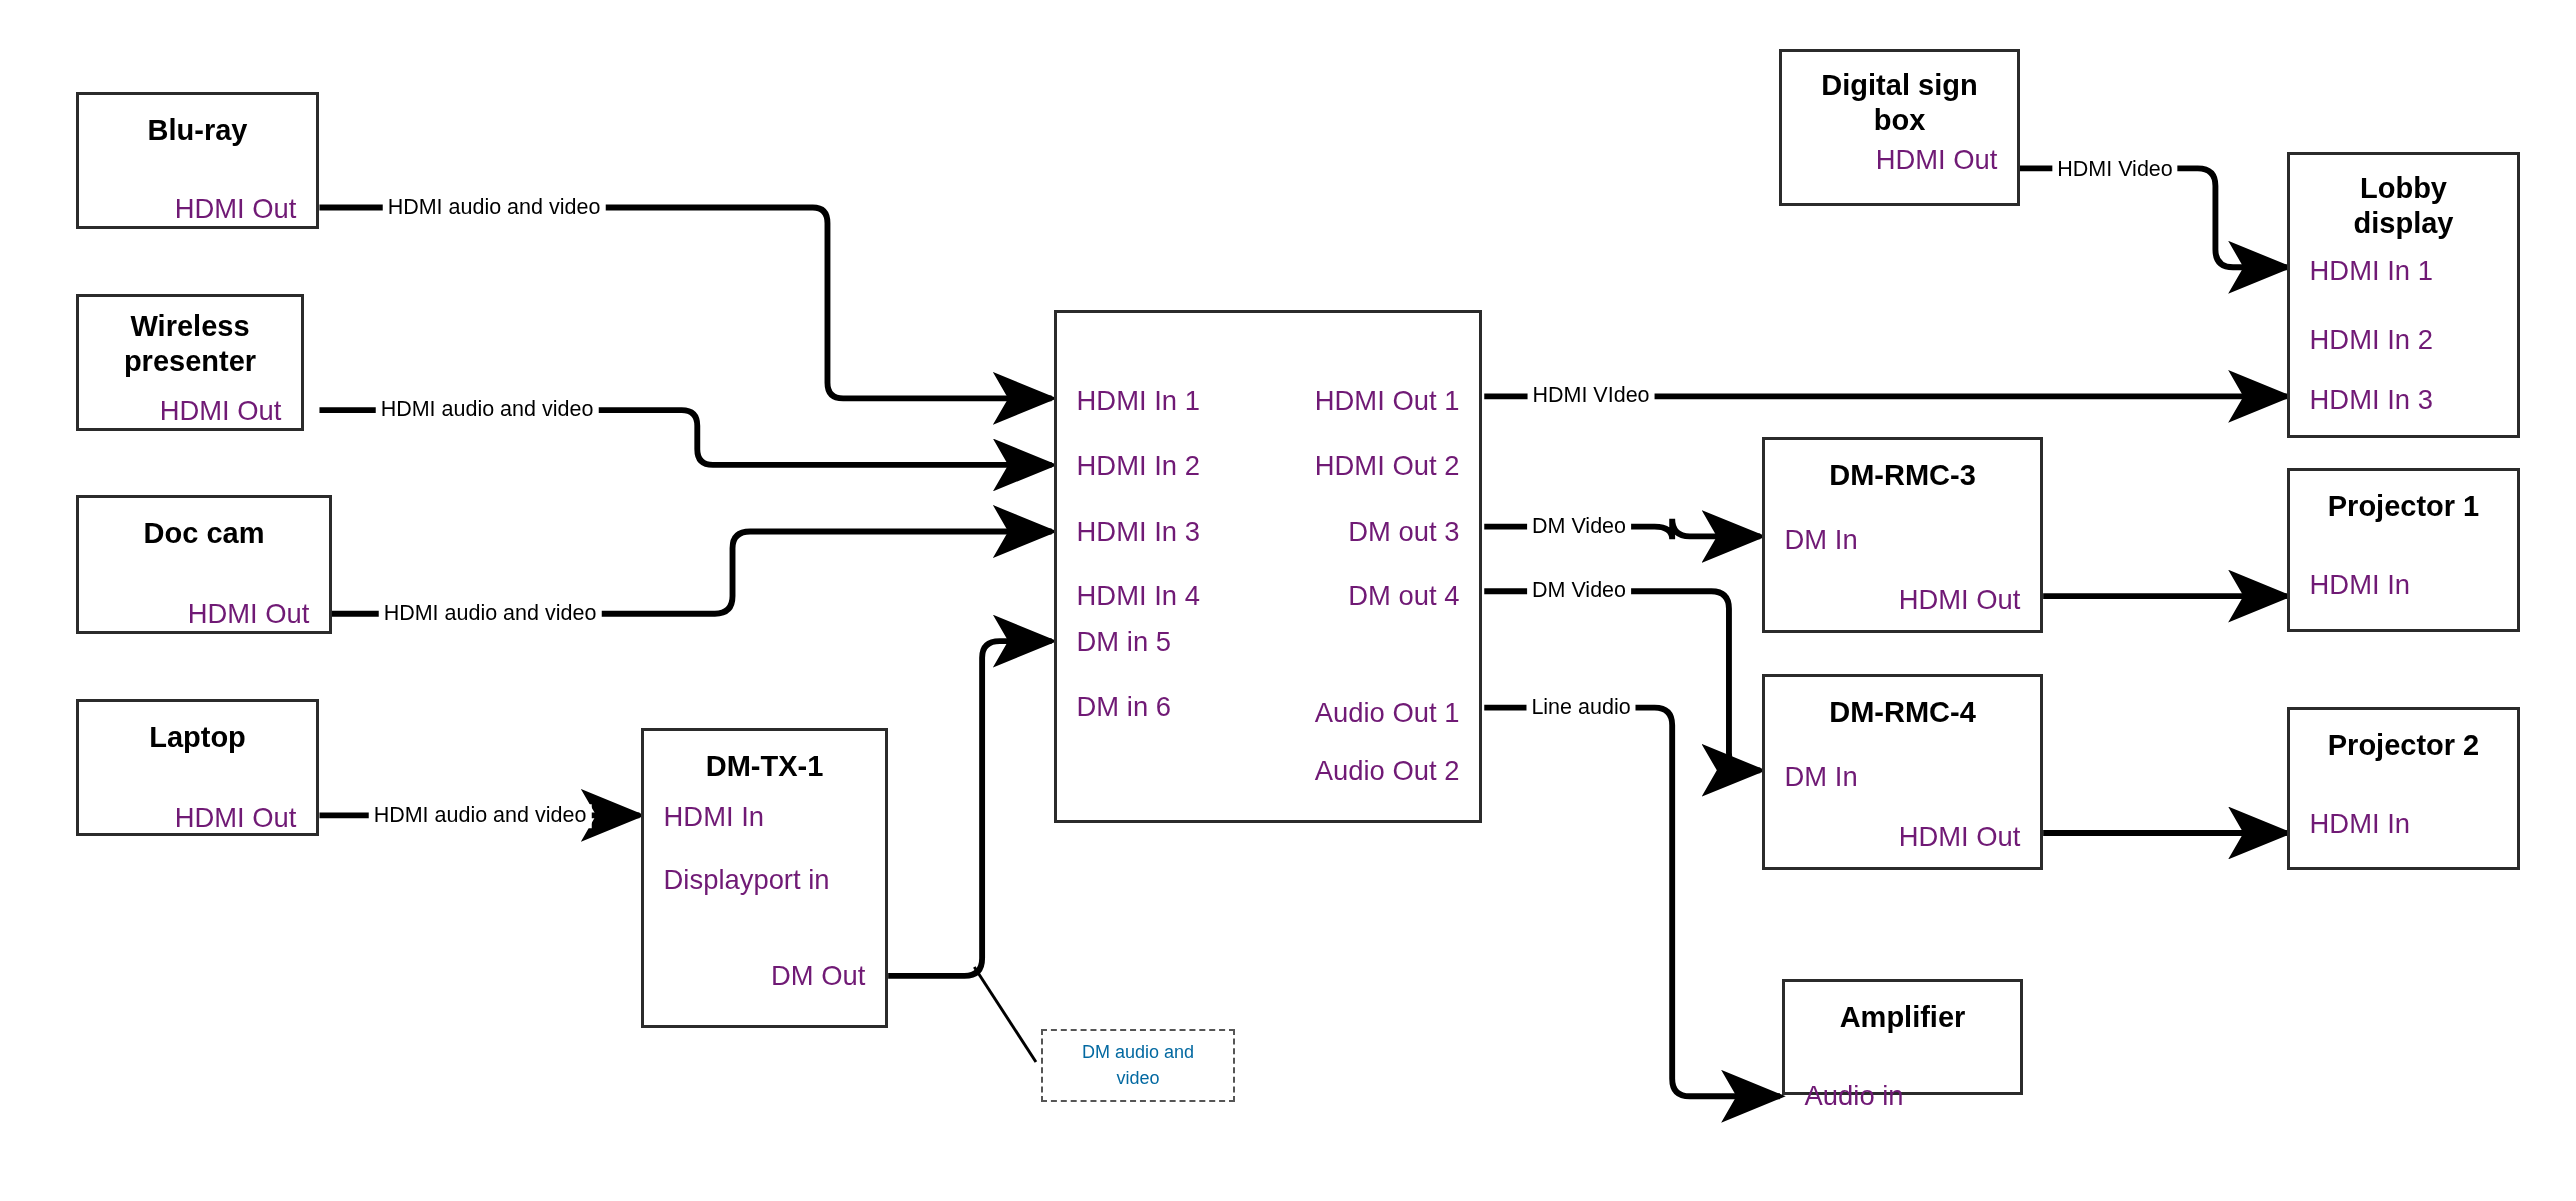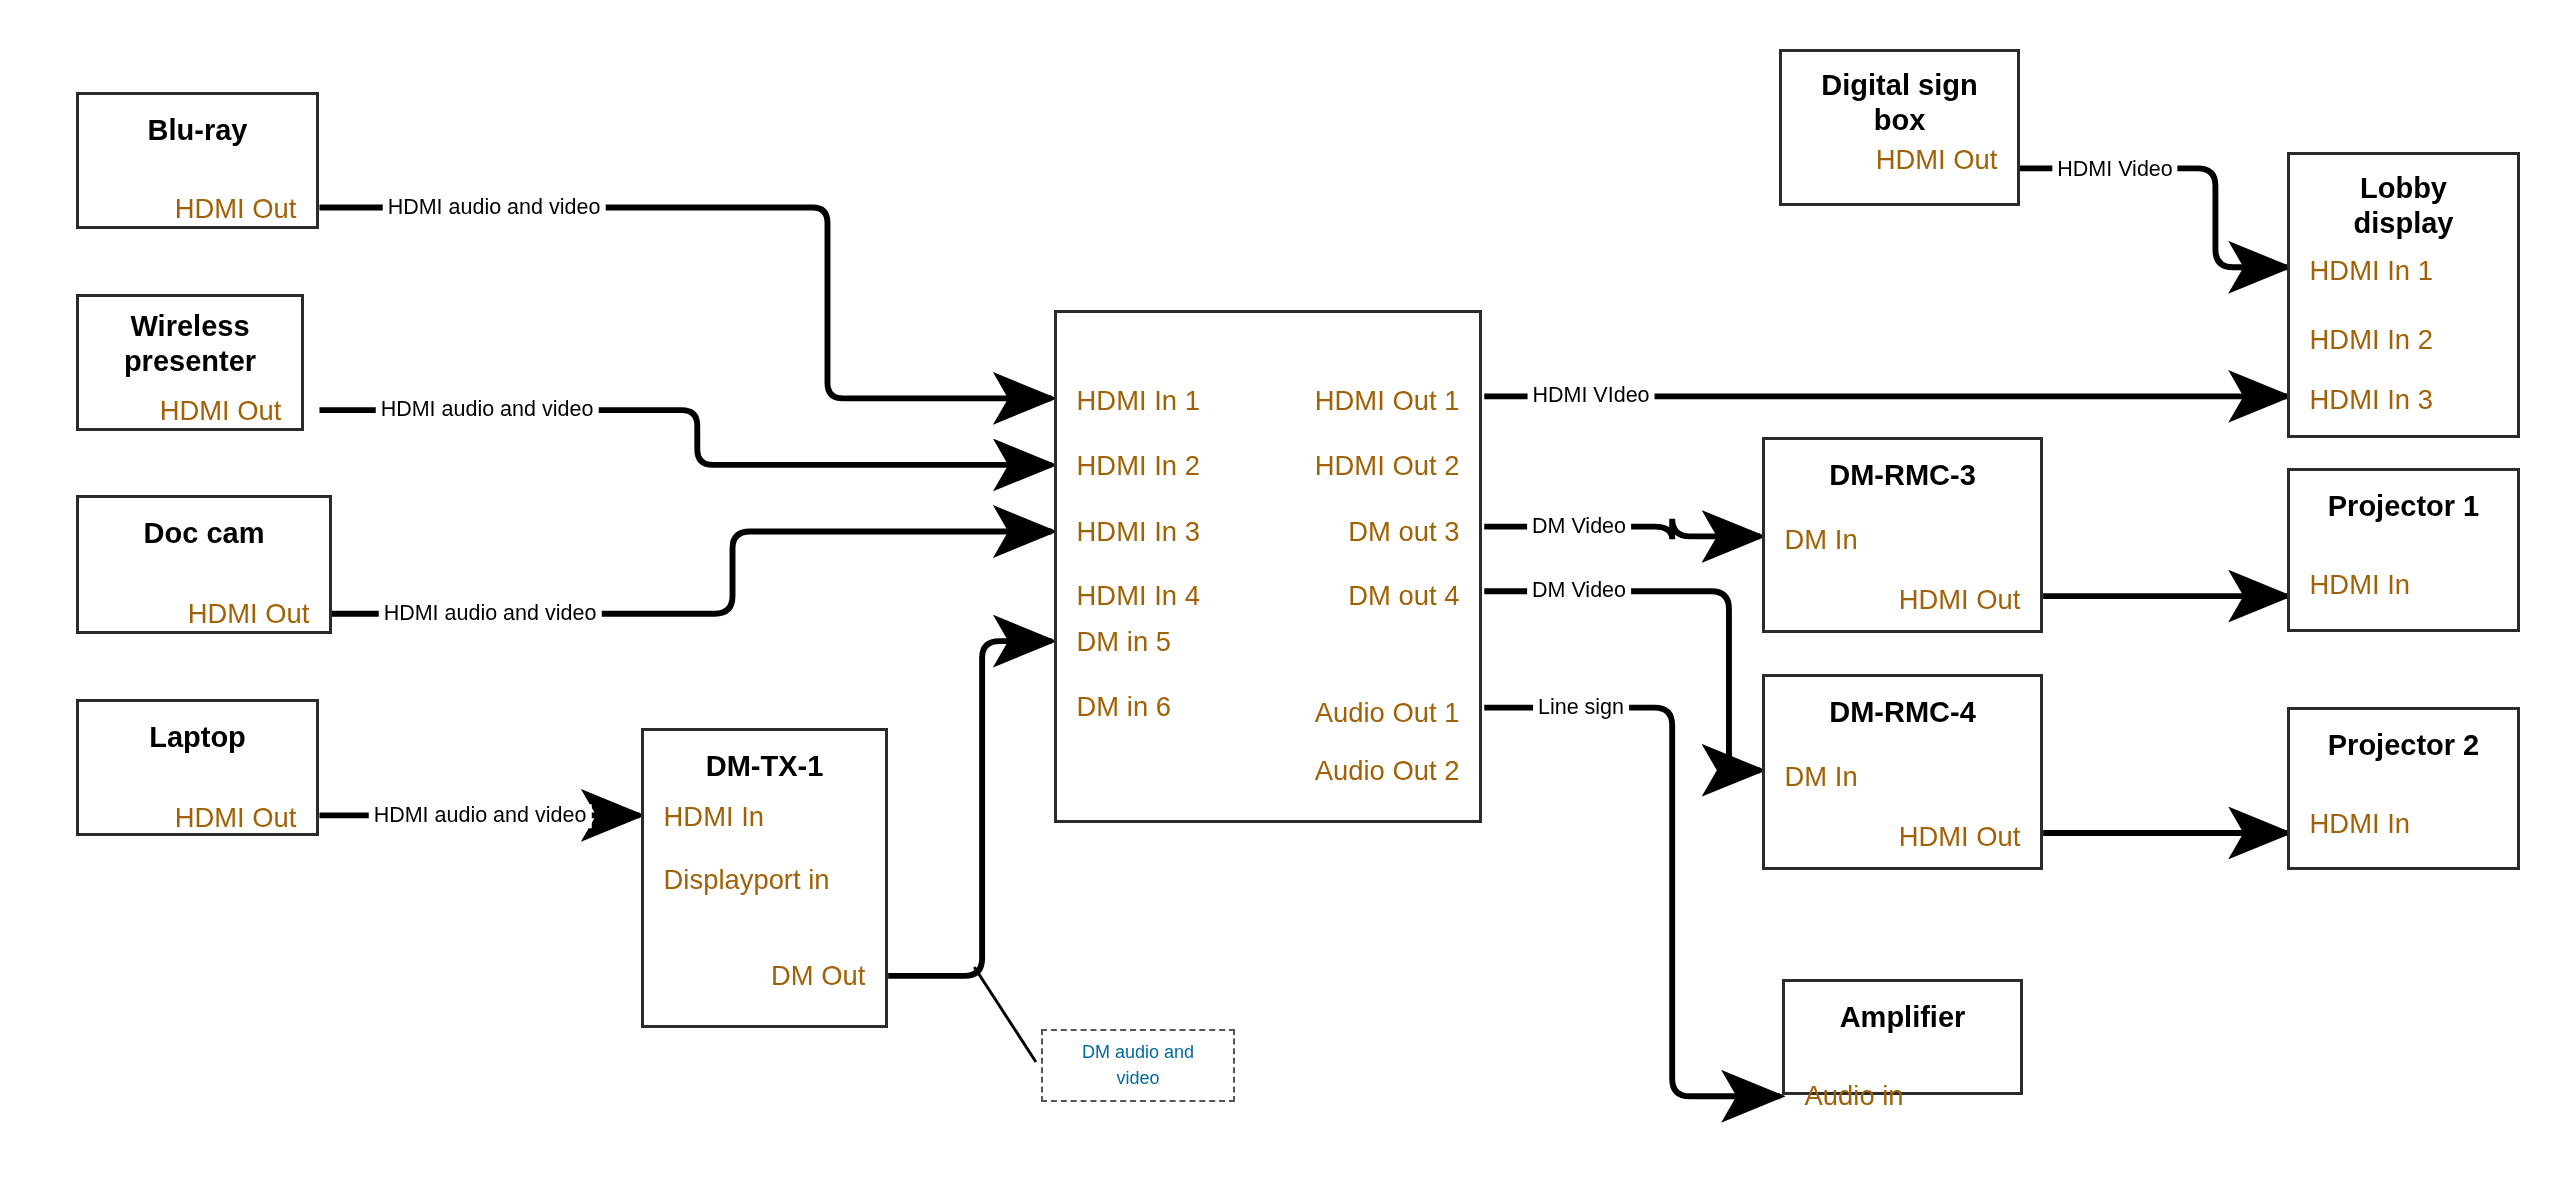--- a/index.html
+++ b/index.html
@@ -41,21 +41,21 @@
     text-align: center;
     font-weight: bold;
     font-size: 29px;
     line-height: 35px;
     color: #000000;
   }
   .port {
     position: absolute;
     font-size: 27.4px;
     line-height: 31px;
-    color: #a16207;
+    color: #701a75;
     white-space: nowrap;
   }
   .port.left {
     left: 19.6px;
     text-align: left;
   }
   .port.right {
     right: 19.6px;
     text-align: right;
   }
@@ -134,21 +134,21 @@
   <div class="wire-label" style="left:480px; top:816px;">HDMI audio and video</div>
 
   <div class="wire-label" style="left:2115px; top:170px;">HDMI Video</div>
 
   <div class="wire-label" style="left:1591px; top:396px;">HDMI VIdeo</div>
 
   <div class="wire-label" style="left:1579px; top:527px;">DM Video</div>
 
   <div class="wire-label" style="left:1579px; top:591px;">DM Video</div>
 
-  <div class="wire-label" style="left:1581px; top:708px;">Line sign</div>
+  <div class="wire-label" style="left:1581px; top:708px;">Line audio</div>
 
   <div class="note-box" style="left:1041px; top:1029px; width:194px; height:73px;">
     <div>
       <div>DM audio and</div>
       <div>video</div>
     </div>
   </div>
 
   <div class="node" style="left:76px; top:92px; width:243px; height:137px;">
     <div class="node-title" style="top:17.6px;">Blu-ray</div>

